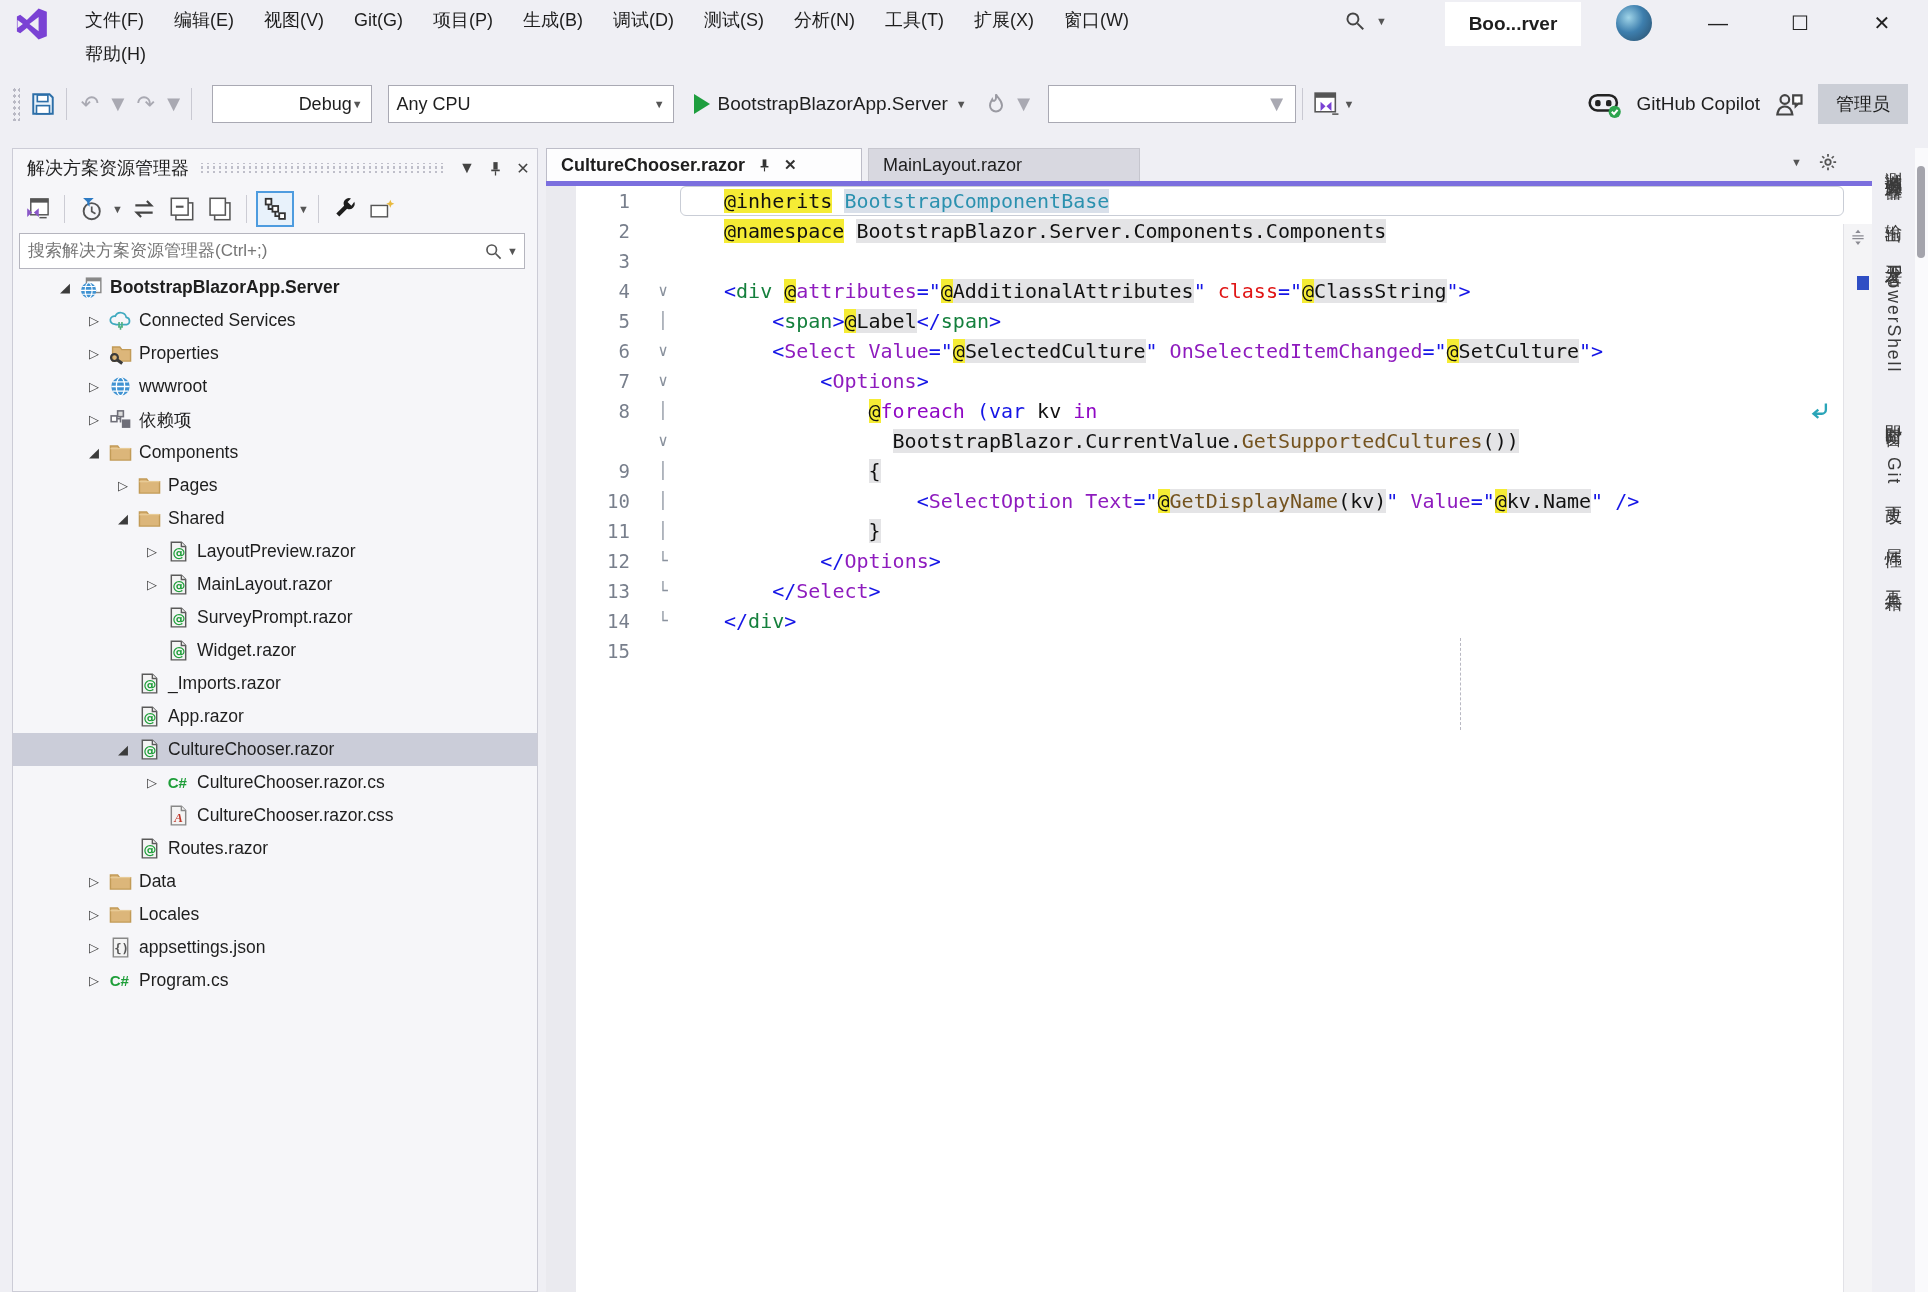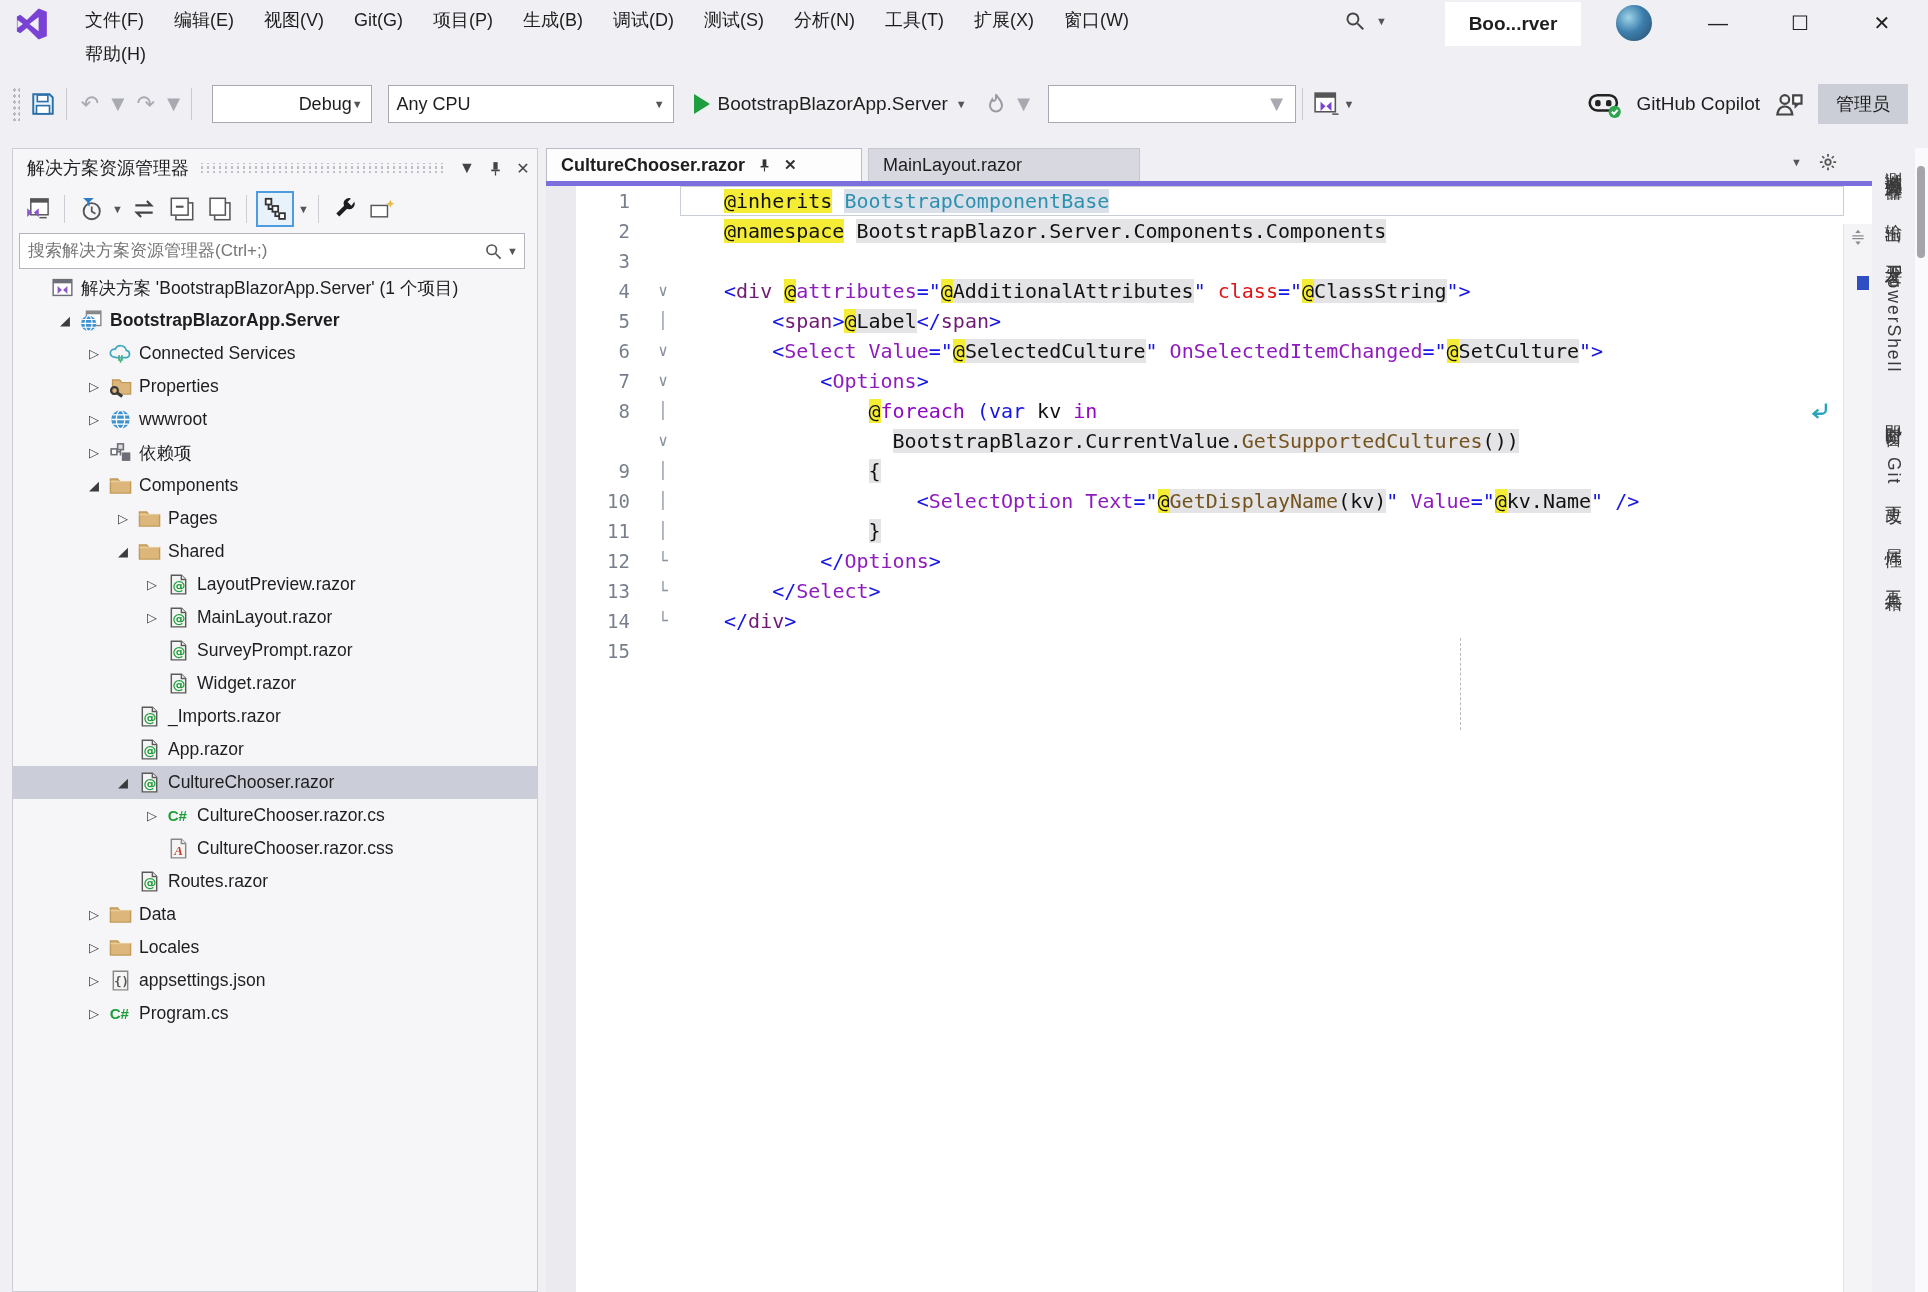--- a/index.html
+++ b/index.html
@@ -73,27 +73,27 @@
   .tab.inactive{left:322px;width:272px;background:#D8D8E0;border:1px solid #C6C6CE;border-bottom:none;color:#1e1e1e;}
   .tab .tab-ico{margin-left:12px;font-size:15px;color:#333;display:flex;align-items:center;}
   #tabrow-right{position:absolute;right:34px;top:4px;display:flex;gap:16px;align-items:center;}
   #accent-bar{position:absolute;left:0;top:33px;height:5px;width:100%;background:#7B6FDE;}
   #editor-body{position:absolute;left:0;top:38px;right:0;bottom:0;background:#fff;}
   #bp-gutter{position:absolute;left:0;top:0;width:30px;bottom:0;background:#EAEAEF;}
   #code{position:absolute;left:30px;top:0;right:28px;bottom:0;font-family:"DejaVu Sans Mono",monospace;}
   .crow{height:30px;display:flex;position:relative;}
   .cnum{width:70px;text-align:right;padding-right:16px;box-sizing:border-box;color:#787F8C;font-size:19px;line-height:30px;}
   .cout{width:34px;color:#8A929E;font-size:16px;line-height:30px;text-align:center;}
-  .cline{flex:1;white-space:pre;font-size:20px;line-height:30px;padding-left:44px;}
+  .cline{flex:1;white-space:pre;font-size:20px;line-height:30px;padding-left:44px;border-radius:6px;}
   .cline.cur{outline:1px solid #C9CDD6;outline-offset:-1px;}
   .seg-y{background:#F5EC35;color:#111;}
   .seg-g{background:#E4E4E6;color:#111;}
   .seg-rg{background:#D9E0EA;color:#2B91AF;}
   .seg-b{color:#1515E6;}
-  .seg-el{color:#701a75;text-align:right;}
+  .seg-el{color:#15803d;text-align:right;}
   .seg-red{color:#E01515;}
   .seg-cp{color:#8E1BBE;}
   .seg-ck{color:#8F08C4;}
   .seg-kw{color:#1515E6;}
   .seg-mg{background:#E4E4E6;color:#74531F;}
   .seg-p{color:#111;}
   #indent-guide{position:absolute;left:884px;top:452px;height:92px;border-left:1px dashed #B8B8C2;}
   .wrap-arrow{position:absolute;right:14px;top:4px;}
   #ed-scrollbar{position:absolute;right:0;top:38px;width:28px;bottom:0;background:#F4F4F6;border-left:1px solid #E2E2E7;}
   #sb-split{position:absolute;left:5px;top:4px;}
@@ -301,33 +301,20 @@
       <span style="margin-right:4px">
           <svg viewBox="0 0 16 16" width="19" height="19" fill="none" stroke="#555" stroke-width="1.4">
             <circle cx="6.5" cy="6.5" r="4"></circle>
             <path d="M9.7 9.7L14 14"></path>
           </svg>
         </span>
       <span class="caret" style="margin-right:6px">▼</span>
     </div>
     <div id="tree">
         <div class="trow">
-          <div style="width: 10px; flex: 0 0 auto;"></div>
-          <div class="tarrow"></div>
-          <div class="ticon">
-            <svg viewBox="0 0 16 16" width="23" height="23">
-              <rect x="1.5" y="2.5" width="13" height="11" fill="#fff" stroke="#6e6e78"></rect>
-              <rect x="1.5" y="2.5" width="13" height="2.6" fill="#6e6e78"></rect>
-              <path d="M4.6 7l3 2.7-3 2.7z" fill="#8a57c8"></path>
-              <path d="M11.4 7l-3 2.7 3 2.7z" fill="#8a57c8"></path>
-            </svg>
-          </div>
-          <div class="tlabel">解决方案 'BootstrapBlazorApp.Server' (1 个项目)</div>
-        </div>
-        <div class="trow">
           <div style="width: 39px; flex: 0 0 auto;"></div>
           <div class="tarrow">◢</div>
           <div class="ticon">
             <svg viewBox="0 0 16 16" width="23" height="23">
               <rect x="4.5" y="1.5" width="10" height="10" fill="#fff" stroke="#888"></rect>
               <rect x="4.5" y="1.5" width="10" height="2.2" fill="#888"></rect>
               <circle cx="6" cy="10" r="5.3" fill="#3F92D2"></circle>
               <ellipse cx="6" cy="10" rx="2.4" ry="5.3" fill="none" stroke="#fff" stroke-width="0.8"></ellipse>
               <path d="M0.7 10h10.6M1.6 7.3h8.8M1.6 12.7h8.8" stroke="#fff" stroke-width="0.8"></path>
             </svg>

